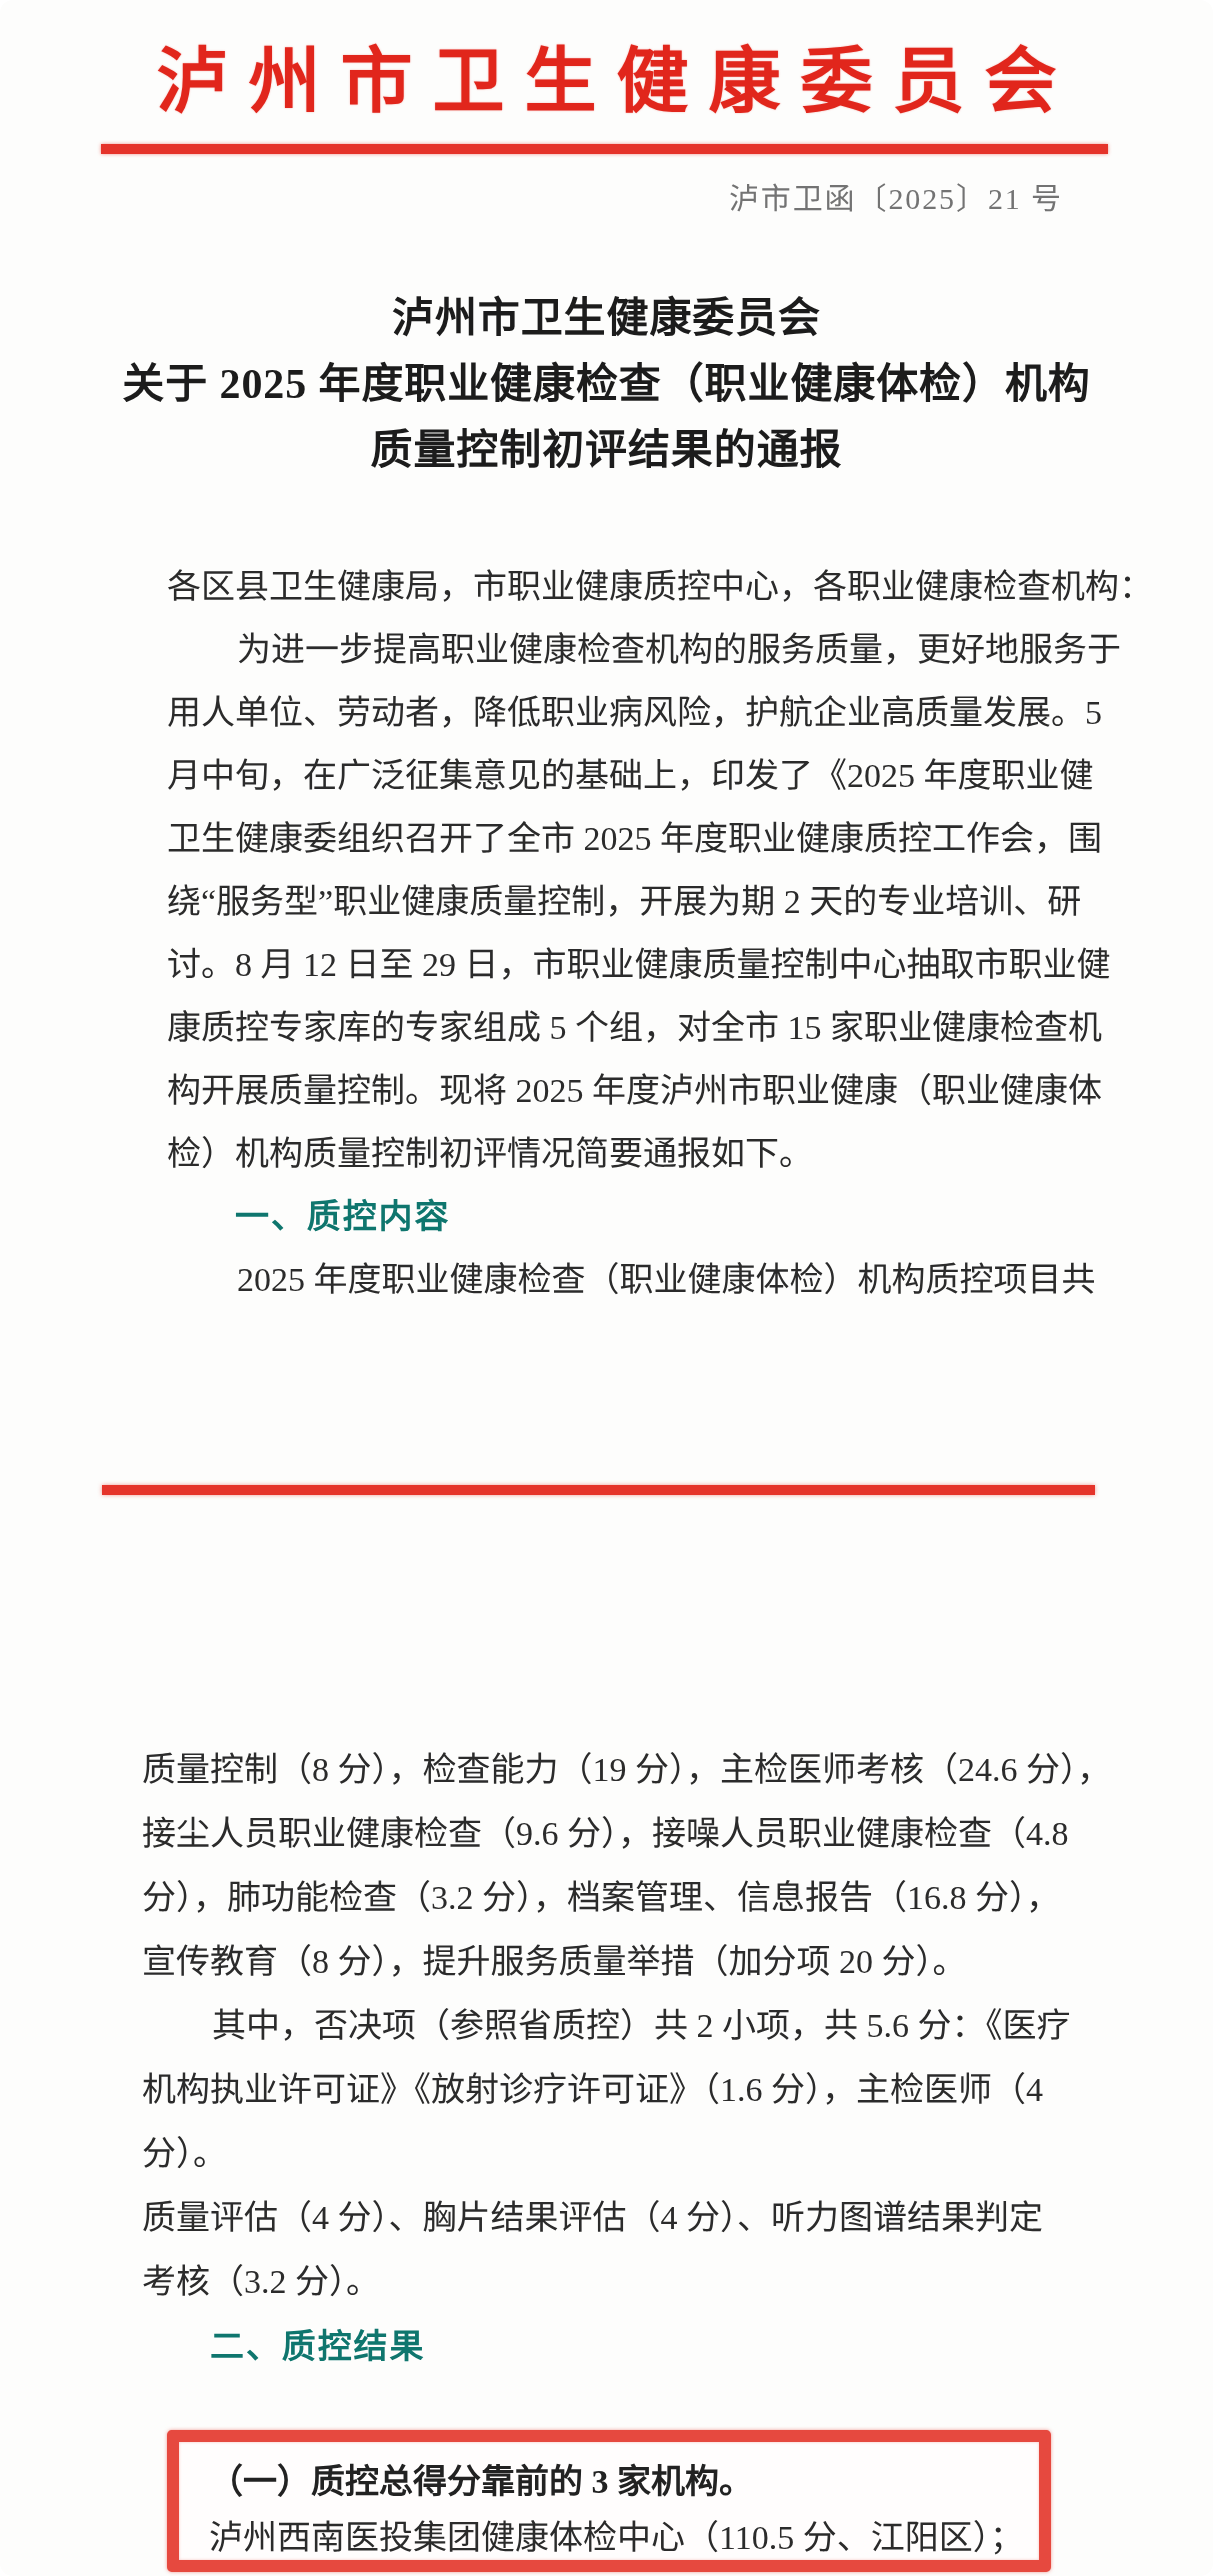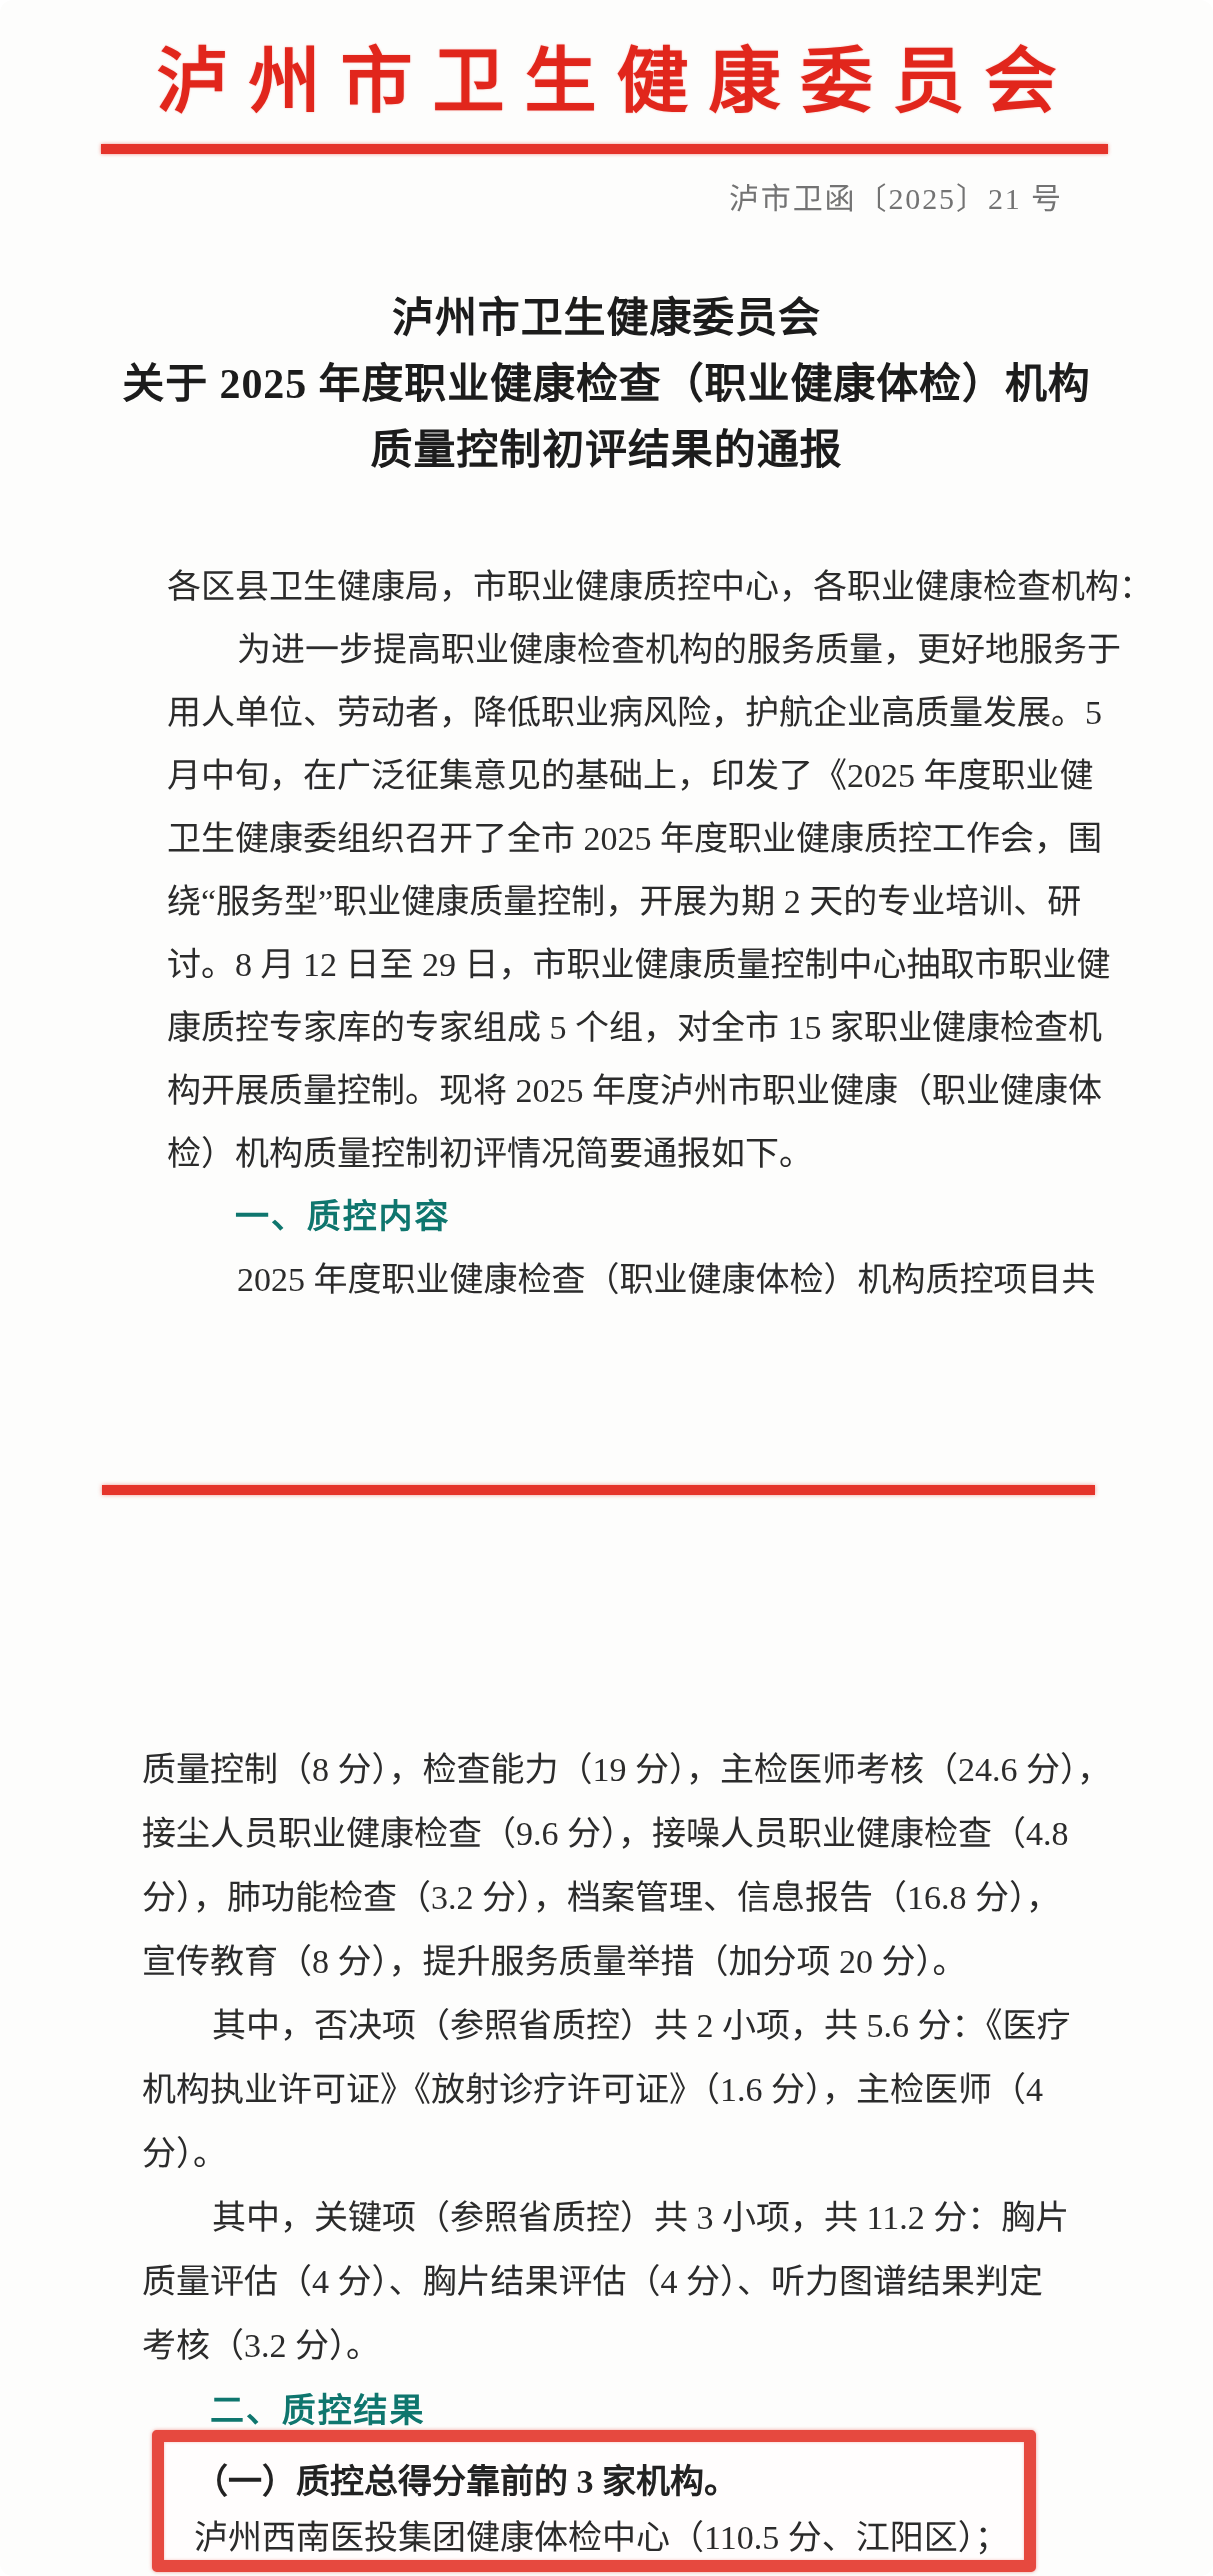--- a/index.html
+++ b/index.html
@@ -97,21 +97,21 @@
     width: 993px;
     height: 10.4px;
     background: #e5332a;
     box-shadow: 0 0 4.7px rgba(229, 51, 42, 0.5);
   }
 
   
   .highlight-box {
     position: absolute;
     top: 2430px;
-    left: 152px;
+    left: 167px;
     width: 884px;
     height: 142px;
     box-sizing: border-box;
     border: 12.3px solid #e6493f;
     border-radius: 4.7px;
     box-shadow: 0 0 3.8px rgba(230, 73, 63, 0.55), inset 0 0 2.8px rgba(230, 73, 63, 0.35);
     background: #fffdfd;
     padding: 12.3px 19px 0 30px;
     font-size: 34px;
     line-height: 56px;
@@ -157,21 +157,20 @@
   <div class="rule-separator"></div>
 
   <div class="body body2">
     <div class="line">质量控制（8 分），检查能力（19 分），主检医师考核（24.6 分），</div>
     <div class="line">接尘人员职业健康检查（9.6 分），接噪人员职业健康检查（4.8</div>
     <div class="line">分），肺功能检查（3.2 分），档案管理、信息报告（16.8 分），</div>
     <div class="line">宣传教育（8 分），提升服务质量举措（加分项 20 分）。</div>
     <div class="line indent">其中，否决项（参照省质控）共 2 小项，共 5.6 分：《医疗</div>
     <div class="line">机构执业许可证》《放射诊疗许可证》（1.6 分），主检医师（4</div>
     <div class="line">分）。</div>
-    <div class="line indent">其中，关键项（参照省质控）共 3 小项，共 11.2 分：胸片</div>
     <div class="line">质量评估（4 分）、胸片结果评估（4 分）、听力图谱结果判定</div>
     <div class="line">考核（3.2 分）。</div>
     <div class="line heading">二、质控结果</div>
   </div>
 
   <div class="highlight-box">
     <div class="box-heading">（一）质控总得分靠前的 3 家机构。</div>
     <div class="box-line">泸州西南医投集团健康体检中心（110.5 分、江阳区）；</div>
   </div>
 

